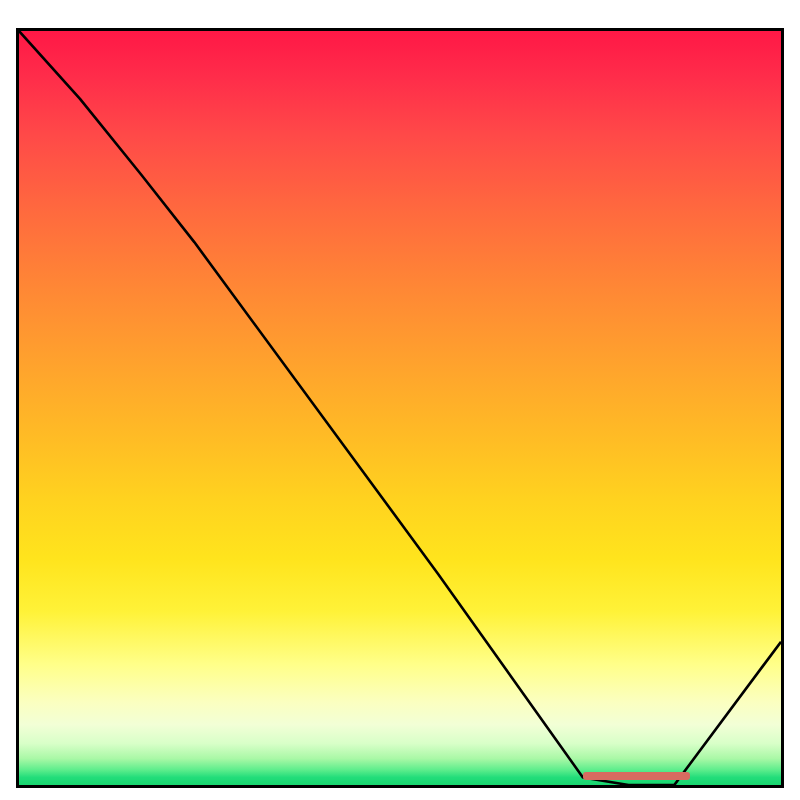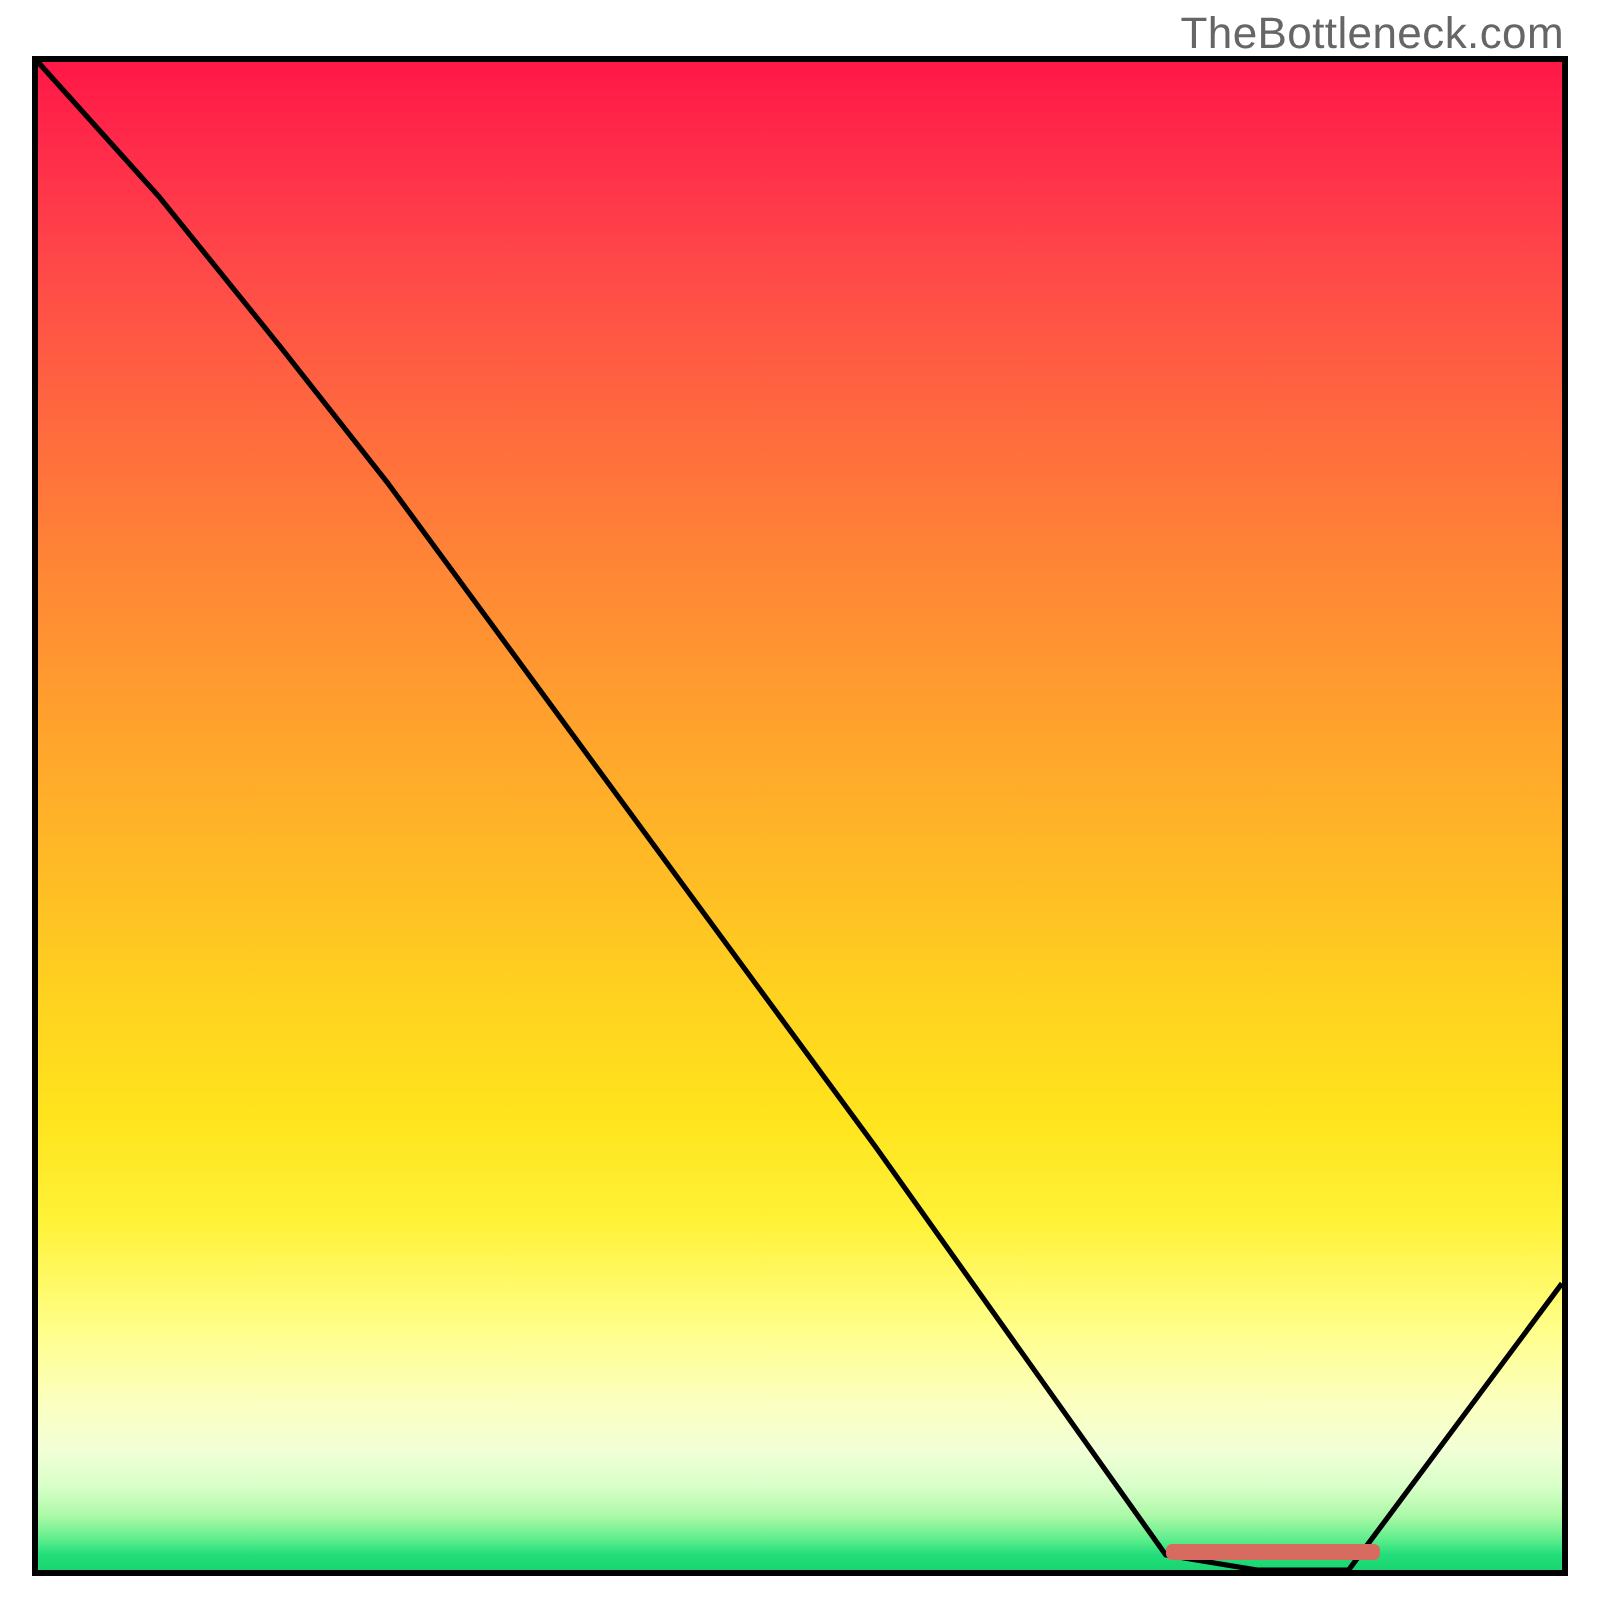--- a/index.html
+++ b/index.html
@@ -62,21 +62,20 @@
     position: absolute;
     height: 8px;
     border-radius: 3px;
     background: #d76b60; 
   }
 </style>
 </head>
 <body>
 
 <div class="wrap">
-  <div class="watermark">TheBottleneck.com</div>
 
   <div class="chart-frame">
     <div class="grad"></div>
 
     <svg class="curve" viewBox="0 0 762 754" preserveAspectRatio="none">
       <path fill="none" stroke="#000" stroke-width="2.6" stroke-linejoin="round" d="M0.0 0.0 L61.0 67.9 L121.9 143.3 L175.3 211.1 L419.1 542.9 L563.9 746.5 L609.6 754.0 L655.3 754.0 L762.0 610.7 "></path>
     </svg>
 
     <div class="marker" style="left: 563.88px; width: 106.68px; bottom: 5.278px; background: rgb(215, 107, 96);"></div>
   </div>

